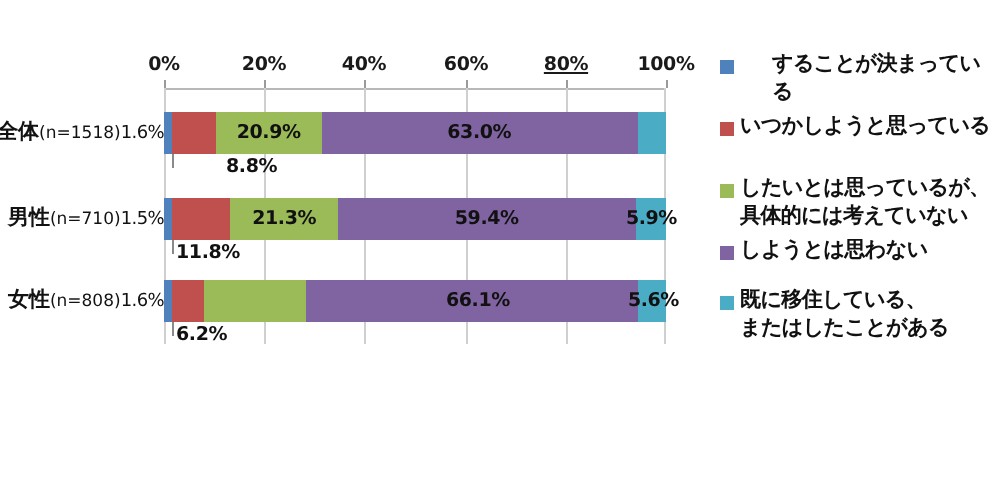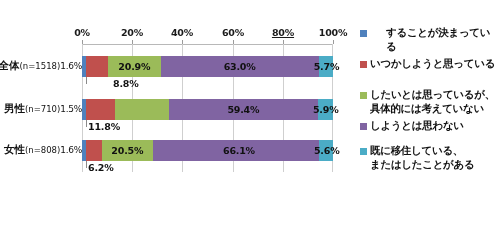--- a/index.html
+++ b/index.html
@@ -206,56 +206,55 @@
     </div>
     <div class="bar">
       <div class="seg" style="left:0px;width:4.02px;background:#4f81bd;"></div>
       <div class="seg" style="left:4.02px;width:22.09px;background:#c0504d;"></div>
       <div class="seg" style="left:26.11px;width:52.46px;background:#9bbb59;"></div>
       <div class="seg" style="left:78.57px;width:158.13px;background:#8064a2;"></div>
       <div class="seg" style="left:236.70px;width:14.30px;background:#4bacc6;"></div>
 
       <div class="seg-label" style="left:26.11px;width:52.46px;">20.9%</div>
       <div class="seg-label" style="left:78.57px;width:158.13px;">63.0%</div>
-      <div class="seg-label" style="left:231.70px;width:24.30px;">5.7%</div>
     </div>
     <div class="callout-line" style="left:86px;top:24px;height:7px;"></div>
     <div class="callout" style="left:88px;top:25px;padding-left:25px;">8.8%</div>
   </div>
 
   <div class="row" style="top:96px;">
     <div class="cat-label">
       <span>男性</span><span class="nsize">(n=710)</span><span class="firstval">1.5%</span>
     </div>
     <div class="bar">
       <div class="seg" style="left:0px;width:3.77px;background:#4f81bd;"></div>
       <div class="seg" style="left:3.77px;width:29.62px;background:#c0504d;"></div>
       <div class="seg" style="left:33.39px;width:53.46px;background:#9bbb59;"></div>
       <div class="seg" style="left:86.85px;width:149.09px;background:#8064a2;"></div>
       <div class="seg" style="left:235.94px;width:14.81px;background:#4bacc6;"></div>
 
+      <div class="seg-label" style="left:33.39px;width:53.46px;">21.3%</div>
       <div class="seg-label" style="left:86.85px;width:149.09px;">59.4%</div>
       <div class="seg-label" style="left:230.94px;width:24.81px;">5.9%</div>
     </div>
     <div class="callout-line" style="left:86px;top:24px;height:7px;"></div>
     <div class="callout" style="left:88px;top:25px;">11.8%</div>
   </div>
 
   <div class="row" style="top:137px;">
     <div class="cat-label">
       <span>女性</span><span class="nsize">(n=808)</span><span class="firstval">1.6%</span>
     </div>
     <div class="bar">
       <div class="seg" style="left:0px;width:4.02px;background:#4f81bd;"></div>
       <div class="seg" style="left:4.02px;width:15.56px;background:#c0504d;"></div>
       <div class="seg" style="left:19.58px;width:51.46px;background:#9bbb59;"></div>
       <div class="seg" style="left:71.04px;width:165.91px;background:#8064a2;"></div>
       <div class="seg" style="left:236.95px;width:14.05px;background:#4bacc6;"></div>
 
-      <div class="seg-label" style="left:19.58px;width:51.46px;">20.5%</div>
       <div class="seg-label" style="left:74px;width:165.91px;">66.1%</div>
       <div class="seg-label" style="left:231.95px;width:24.05px;">5.6%</div>
     </div>
     <div class="callout-line" style="left:86px;top:24px;height:7px;"></div>
     <div class="callout" style="left:88px;top:25px;">6.2%</div>
   </div>
 
   <div class="legend">
     <div class="legend-item" style="top:0px;gap:16px;">
       <div class="legend-swatch" style="background:#4f81bd;"></div>

